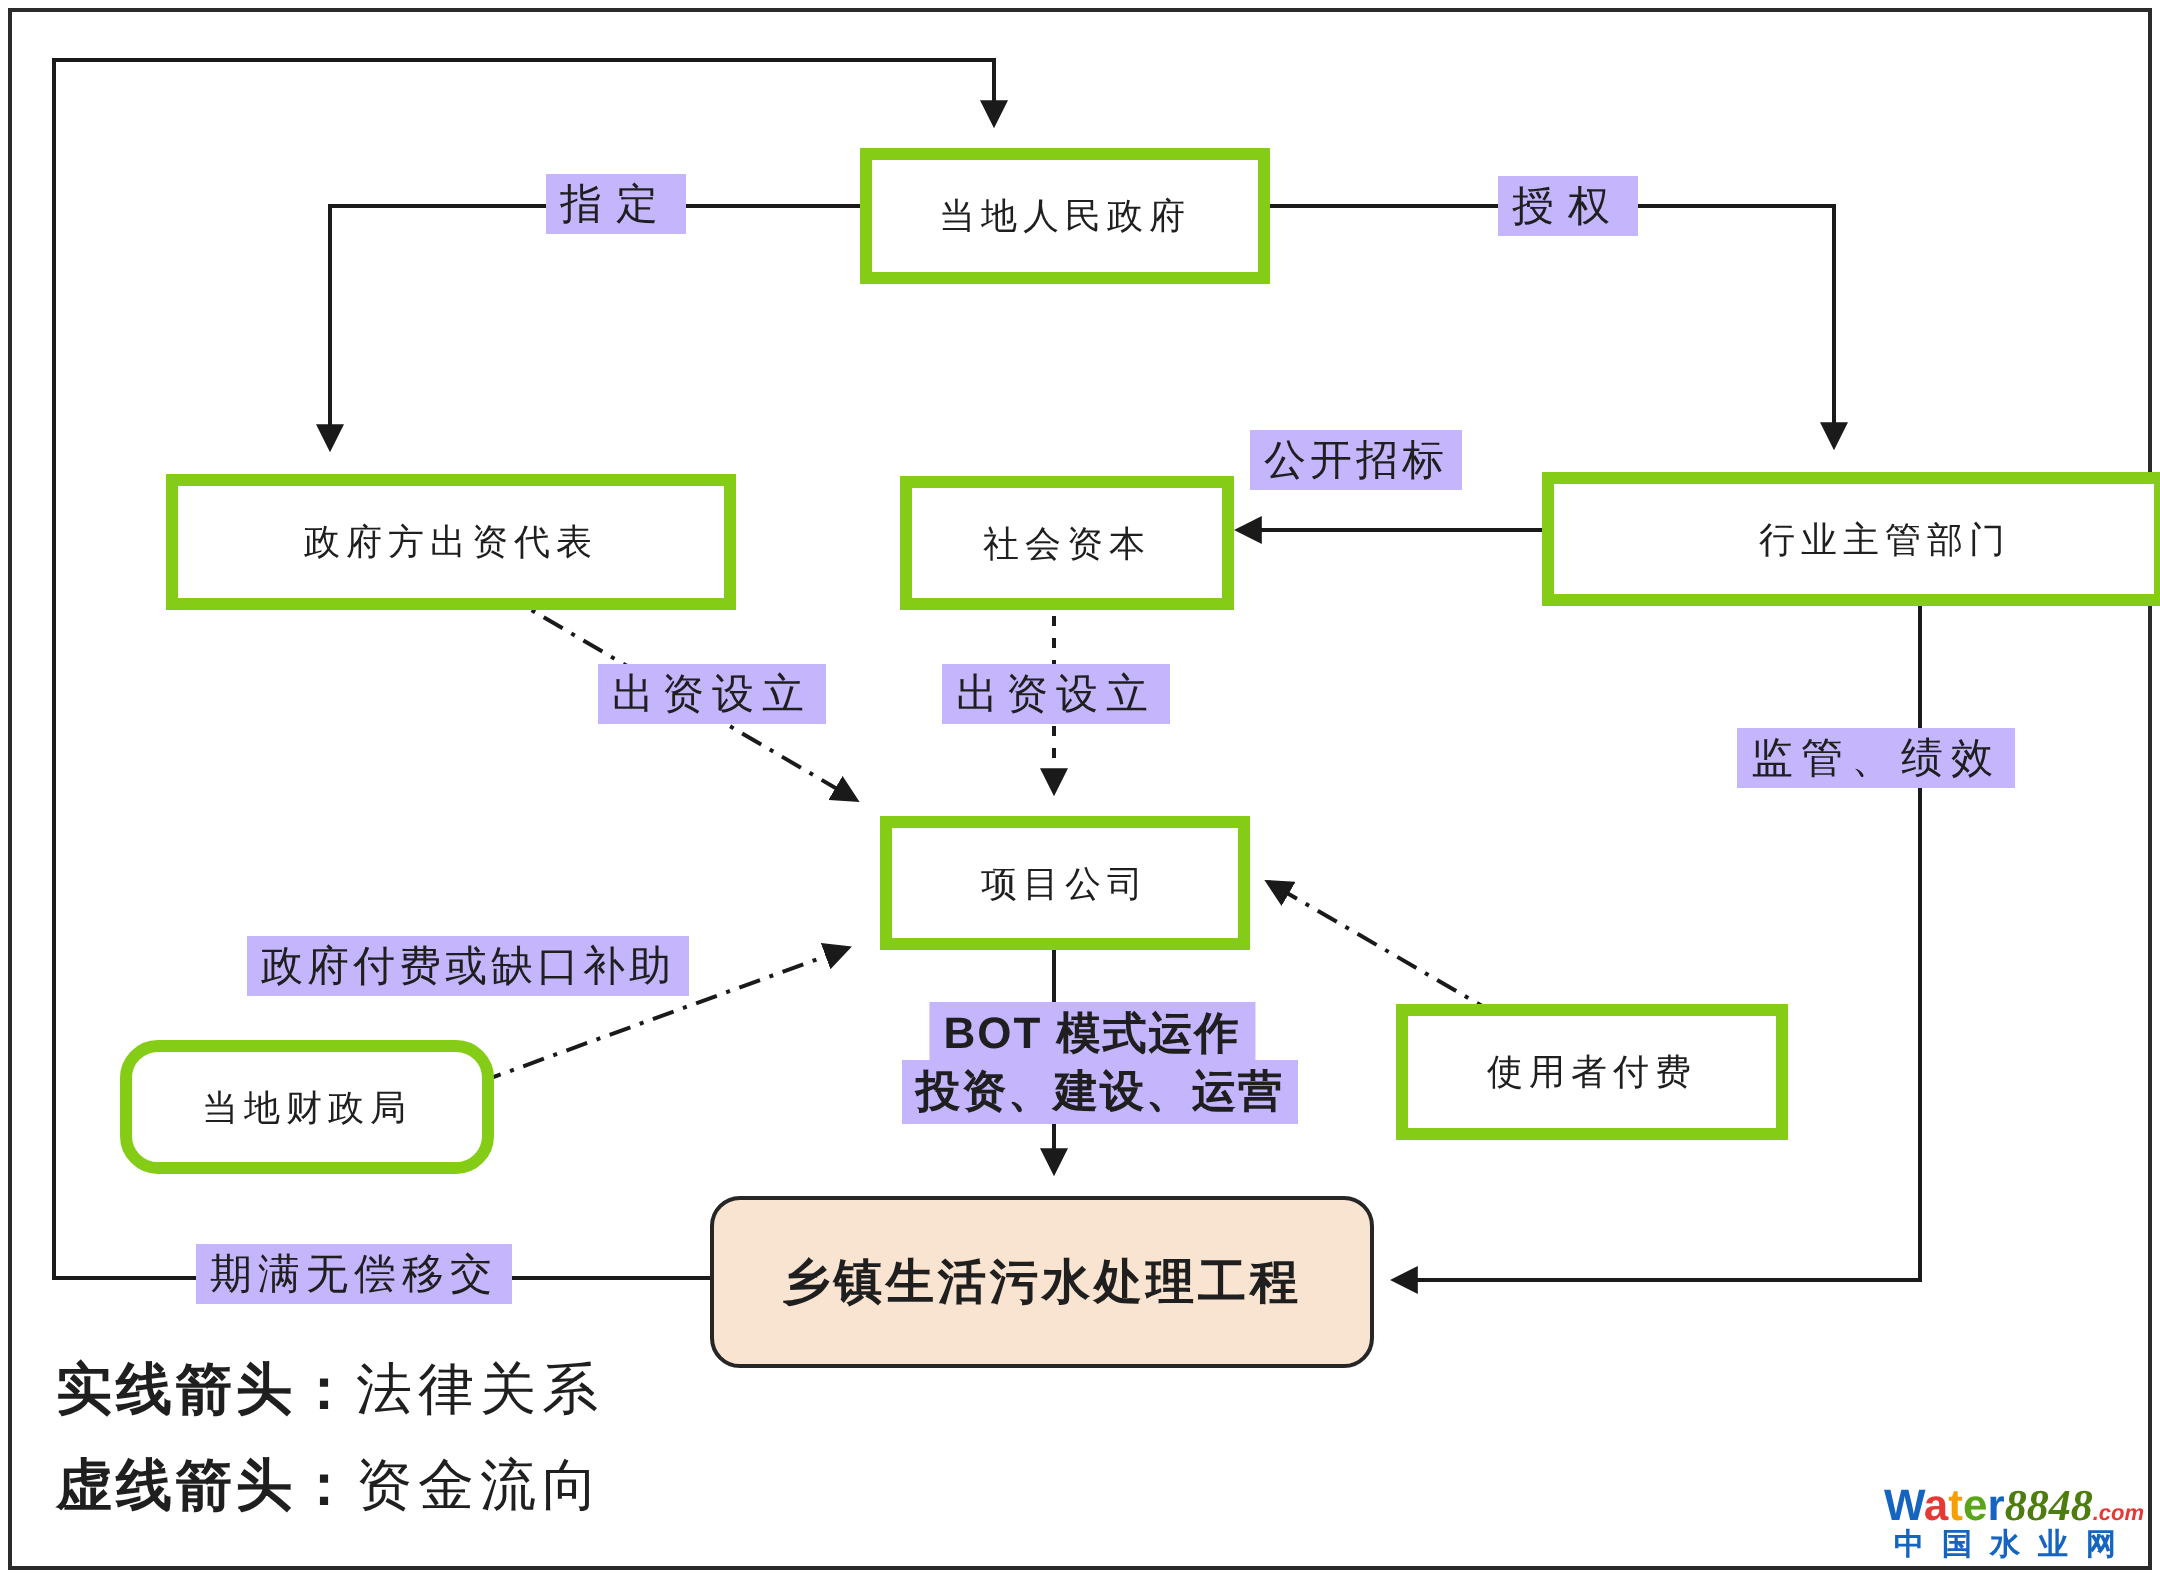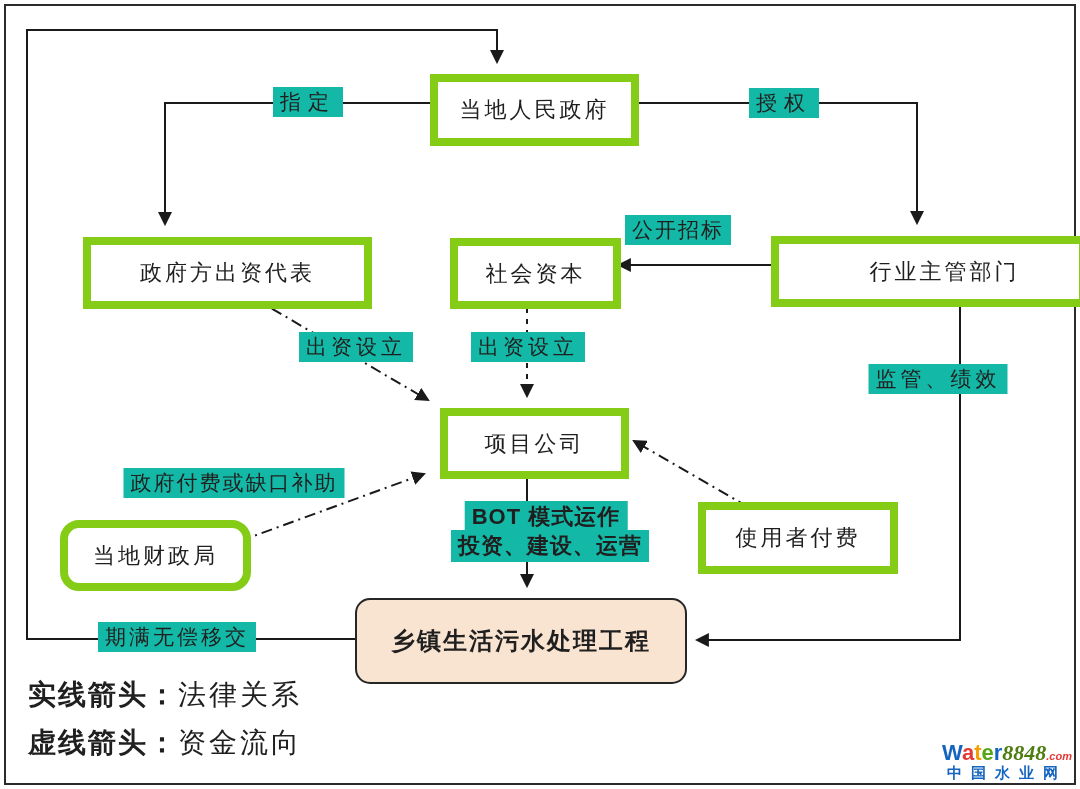--- a/index.html
+++ b/index.html
@@ -1,26 +1,26 @@
 <!DOCTYPE html>
 <html><head>
 <meta charset="utf-8">
 <style>
   html,body{margin:0;padding:0;background:#fff;}
   .stage{position:relative;width:1080px;height:789px;background:#fff;overflow:hidden;
          font-family:"Liberation Sans","DejaVu Sans",sans-serif;color:#1f1f1f;}
   .frame{position:absolute;left:4px;top:4px;width:1068px;height:777px;
          border:2px solid #2b2b2b;pointer-events:none;}
   svg.wires{position:absolute;left:0;top:0;}
-  .box{position:absolute;background:#fff;border:8px solid #84cc16;
+  .box{position:absolute;background:#fff;border:6px solid #84cc16;
        display:flex;align-items:center;justify-content:center;
-       font-size:22px;letter-spacing:3px;white-space:nowrap;z-index:2;}
+       font-size:18px;letter-spacing:3px;white-space:nowrap;z-index:2;}
   .works{background:#f9e3d1;border:2px solid #262626;border-radius:15px;
          font-weight:bold;font-size:24px;letter-spacing:2px;}
-  .lbl{position:absolute;transform:translate(-50%,-50%);background:#14b8a6;
+  .lbl{position:absolute;transform:translate(-50%,-50%);background:#c4b5fd;
        padding:1px 7px;font-size:21px;letter-spacing:2px;white-space:nowrap;z-index:2;}
   .lbl.b{font-weight:bold;letter-spacing:1px;text-align:right;}
   .legend-row{position:absolute;left:28px;font-size:28px;white-space:nowrap;z-index:2;}
   .legend-row .k{font-weight:bold;letter-spacing:2px;}
   .legend-row .v{letter-spacing:3px;}
   .wm{position:absolute;right:8px;bottom:8px;text-align:center;z-index:3;line-height:1.05;}
   .wm .row1{font-size:22px;font-weight:bold;}
   .wm .lw{color:#1565c0;}
   .wm .la{color:#e53935;}
   .wm .lt{color:#f59f00;}

